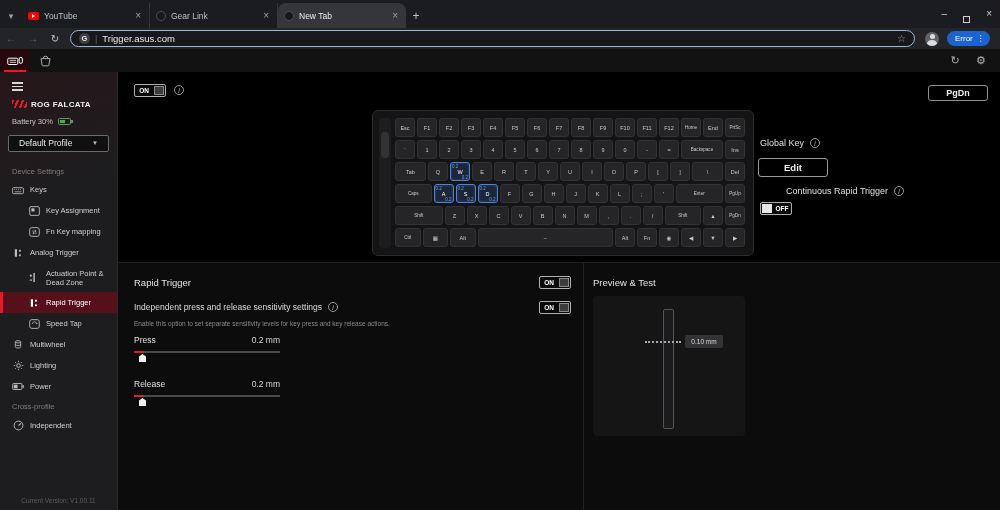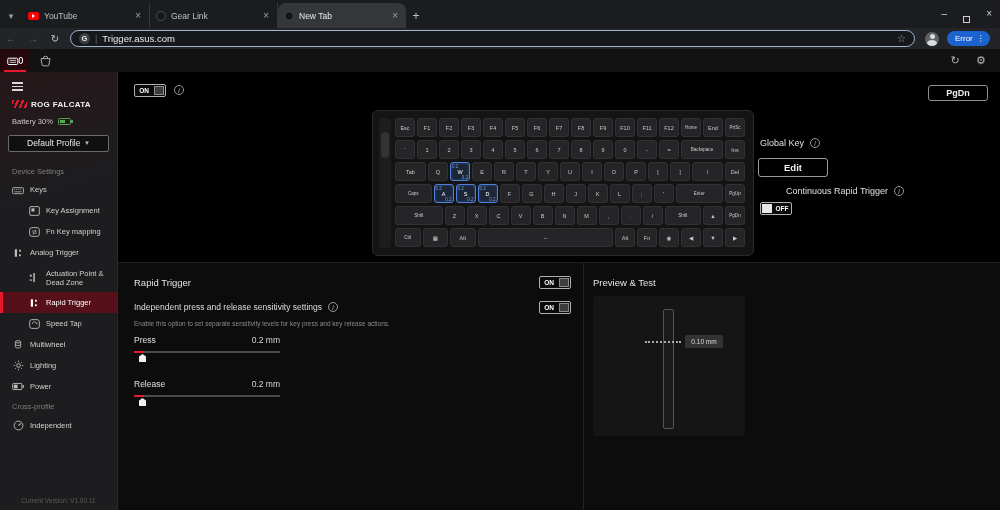--- a/index.html
+++ b/index.html
@@ -49,21 +49,21 @@
   .hamburger{margin:10px 0 0 12px;width:11px;}
   .hamburger div{height:1.5px;background:#d8d8d8;margin-bottom:2px;}
   .brand{display:flex;align-items:center;gap:4px;margin:9px 0 0 12px;}
   .brand-slashes{width:15px;height:8px;background:repeating-linear-gradient(115deg,#e8192c 0 2.2px,transparent 2.2px 4.6px);}
   .brand-name{color:#efefef;font-size:8px;font-weight:bold;letter-spacing:.3px;}
   .battery-row{display:flex;align-items:center;gap:5px;margin:8px 4px 0 12px;}
   .battery-label{color:#c8c8c8;font-size:7.5px;}
   .battery{width:13px;height:7px;border:1px solid #58a05c;border-radius:1.5px;position:relative;}
   .battery:before{content:"";position:absolute;left:1px;top:1px;bottom:1px;width:45%;background:#4caf50;}
   .battery:after{content:"";position:absolute;right:-3px;top:1.5px;width:1.5px;height:3px;background:#58a05c;}
-  .profile-select{margin:9px 8px 0 8px;height:17px;border:1px solid #6a6a6a;border-radius:2px;background:#101011;display:flex;align-items:center;padding:0 18px;}
+  .profile-select{margin:9px 8px 0 8px;height:17px;border:1px solid #6a6a6a;border-radius:2px;background:#101011;display:flex;align-items:center;padding:0 10px;}
   .profile-select .ptxt{flex:1;color:#e8e8e8;font-size:8.5px;}
   .profile-select .caret{color:#bbb;font-size:6px;}
   .side-items{margin-top:10px;}
   .side-section{color:#7d7d7d;font-size:7.5px;padding:5px 0 4px 12px;}
   .side-item{display:flex;align-items:center;gap:6px;color:#d0d0d0;font-size:7.5px;padding:5px 4px 5px 12px;line-height:1.25;}
   .side-item.sub{padding-left:28px;}
   .side-item.selected{background:#551019;border-left:3px solid #e8192c;padding-left:25px;color:#fff;}
   .side-item .sicon{flex:0 0 auto;width:12px;height:11px;color:#bdbdbd;display:flex;align-items:center;justify-content:center;}
   .side-item.selected .sicon{color:#fff;}
   .side-item svg{display:block;}

